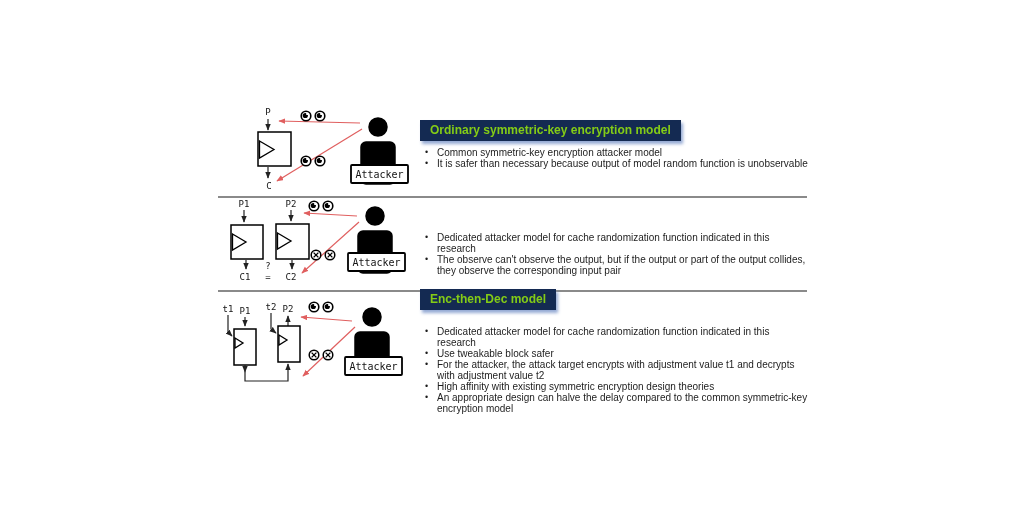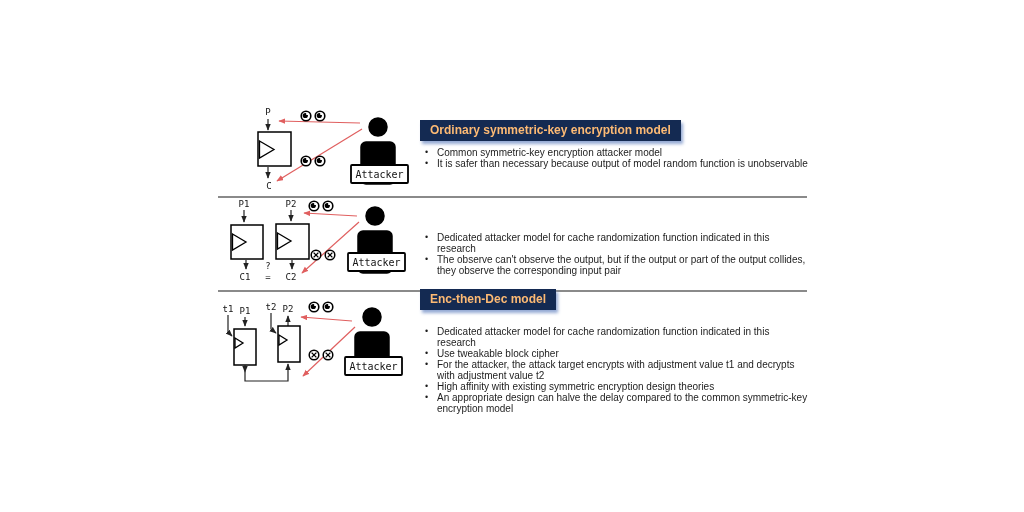--- a/index.html
+++ b/index.html
@@ -2,21 +2,21 @@
 <html><head>
 <meta charset="utf-8">
 <style>
   html,body { margin:0; padding:0; background:#ffffff; }
   .slide {
     position:relative; width:1024px; height:512px; overflow:hidden;
     background:#ffffff; font-family:"Liberation Sans", sans-serif;
   }
   .divider { position:absolute; height:2px; background:#8a8a8a; left:218px; width:589px; }
   .title-bar {
-    position:absolute; left:420px; background:#142a52; color:#fdba74;
+    position:absolute; left:420px; background:#142a52; color:#84cc16;
     font-weight:bold; font-size:12px; line-height:14px; padding:3px 10px 4px 10px;
     white-space:nowrap; box-shadow:2px 3px 3px rgba(130,155,205,0.85);
   }
   .bullets {
     position:absolute; left:420px; width:390px; margin:0; padding:0;
     list-style:none; font-size:10px; line-height:11px; color:#1d1d1d;
   }
   .bullets li { display:flex; }
   .bm { flex:0 0 17px; width:17px; box-sizing:border-box; padding-left:5px; font-size:9px; }
   .bt { flex:1; }
@@ -175,21 +175,21 @@
   </svg>
 
   <div class="title-bar" style="top:289px;">Enc-then-Dec model</div>
   <ul class="bullets" style="top:326px;">
     <li>
         <span class="bm">•</span>
         <span class="bt">Dedicated attacker model for cache randomization function indicated in this research</span>
       </li>
     <li>
         <span class="bm">•</span>
-        <span class="bt">Use tweakable block cipher</span>
+        <span class="bt">Use tweakable block safer</span>
       </li>
     <li>
         <span class="bm">•</span>
         <span class="bt">For the attacker, the attack target encrypts with adjustment value t1 and decrypts with adjustment value t2</span>
       </li>
     <li>
         <span class="bm">•</span>
         <span class="bt">High affinity with existing symmetric encryption design theories</span>
       </li>
     <li>

